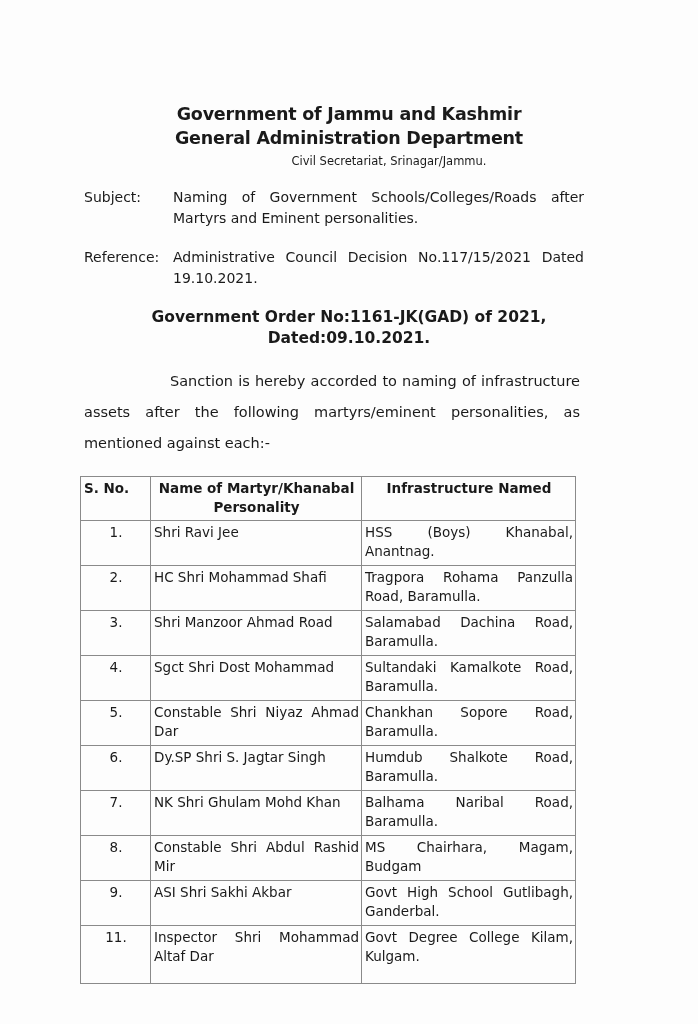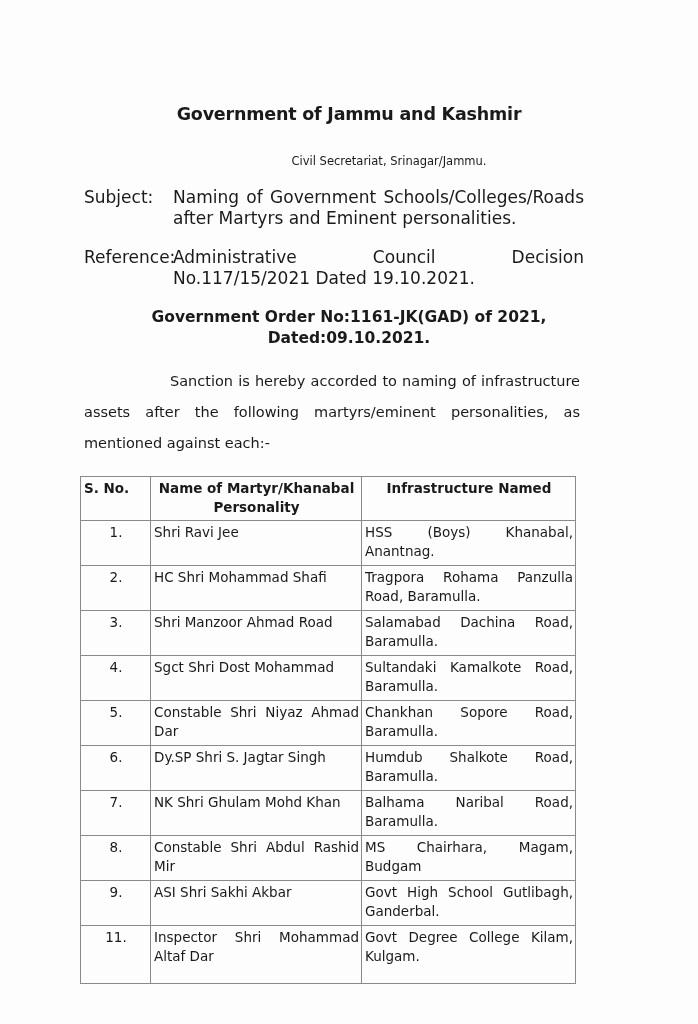--- a/index.html
+++ b/index.html
@@ -8,21 +8,21 @@
     background: #fdfdfd;
     font-family: "DejaVu Sans", sans-serif;
     color: #1a1a1a;
     position: relative;
   }
   .page { position: absolute; left: 0; top: 0; width: 698px; height: 1024px; margin-top: 44px; }
   .hdr { position: absolute; left: 0; width: 698px; text-align: center; font-weight: bold; }
   .h1 { top: 60px; font-size: 17.5px; letter-spacing: -0.2px; }
   .h2 { top: 84px; font-size: 17.5px; letter-spacing: -0.2px; }
   .h3 { top: 110px; font-size: 11.5px; font-weight: normal; left: 40px; }
-  .meta { position: absolute; left: 84px; width: 500px; font-size: 17px; line-height: 21px; }
+  .meta { position: absolute; left: 84px; width: 500px; font-size: 14px; line-height: 21px; }
   .meta .lbl { position: absolute; left: 0; top: 0; }
   .meta .val { position: absolute; left: 89px; width: 411px; text-align: justify; text-align-last: left; }
   .subj { top: 143px; height: 44px; }
   .refr { top: 203px; height: 44px; }
   .order { position: absolute; left: 0; width: 698px; text-align: center; font-weight: bold; font-size: 15.5px; line-height: 21px; }
   .o1 { top: 263px; }
   .o2 { top: 284px; }
   .para { position: absolute; left: 84px; top: 322px; width: 496px; font-size: 14.5px; line-height: 31px; text-align: justify; text-indent: 86px; }
   table.grid {
     position: absolute; left: 80px; top: 432px; width: 495px;
@@ -38,20 +38,21 @@
   td.just { text-align: justify; text-align-last: left; }
   tr.r { height: 45px; }
   tr.rlast { height: 58px; }
   tr.hrow { height: 44px; }
 </style>
 </head>
 <body>
 
 <div class="page">
   <div class="hdr h1">Government of Jammu and Kashmir</div>
+  <div class="hdr h2">General Administration Department</div>
   <div class="hdr h3">Civil Secretariat, Srinagar/Jammu.</div>
 
   <div class="meta subj">
     <span class="lbl">Subject:</span>
     <span class="val">Naming of Government Schools/Colleges/Roads after Martyrs and Eminent personalities.</span>
   </div>
   <div class="meta refr">
     <span class="lbl">Reference:</span>
     <span class="val">Administrative Council Decision No.117/15/2021 Dated 19.10.2021.</span>
   </div>

